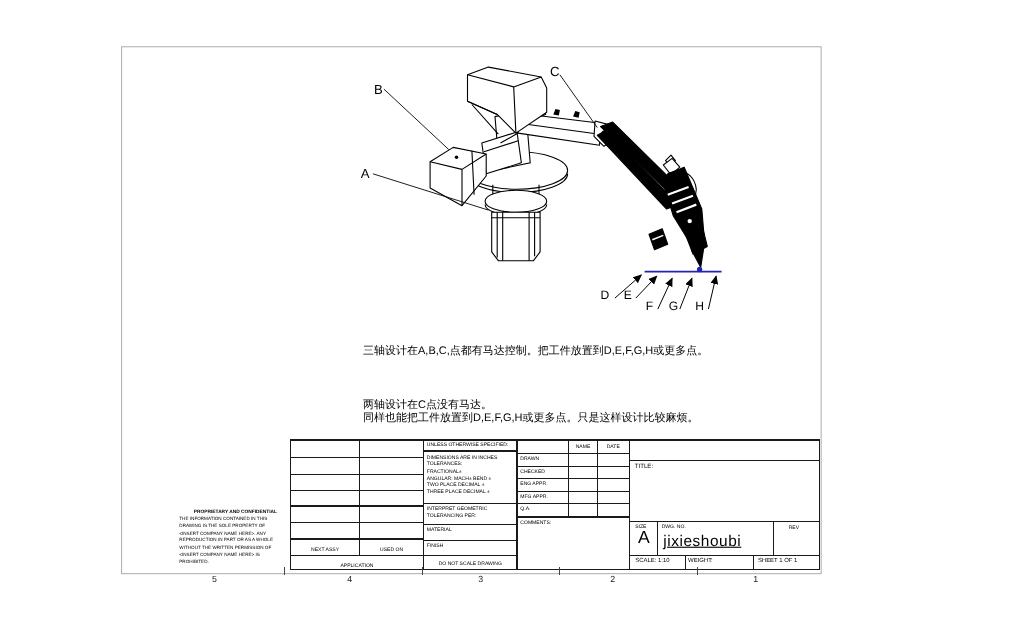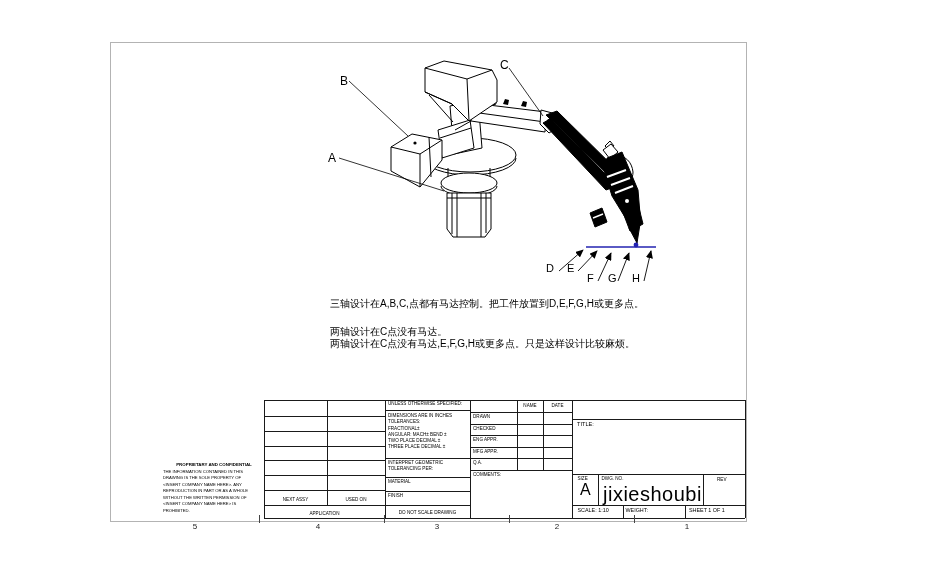--- a/index.html
+++ b/index.html
@@ -5,26 +5,26 @@
   html,body{margin:0;padding:0;background:#fff;}
   #screen{position:relative;width:925px;height:564px;background:#fff;overflow:hidden;
           font-family:"Liberation Sans",sans-serif;}
   .sheet-border{position:absolute;left:110px;top:42px;width:635px;height:478px;
                 border:1px solid #b3b3b3;}
   .t{position:absolute;color:#000;white-space:nowrap;font-family:"Liberation Sans",sans-serif;}
   .tiny{font-size:4.6px;line-height:6.3px;}
   .tiny2{font-size:4.6px;}
   .ctr{text-align:center;}
   .notes{position:absolute;left:330px;color:#000;font-size:10px;line-height:12.4px;
-         font-family:"Liberation Sans",sans-serif;white-space:nowrap;}
+         font-family:"Liberation Sans",sans-serif;white-space:nowrap;margin-top:16px;}
   .zone{position:absolute;top:522px;width:20px;text-align:center;font-size:8px;color:#222;}
   .prop{position:absolute;left:163px;top:462px;width:102px;color:#000;}
   .prop .hd{font-size:4.4px;font-weight:bold;text-align:center;line-height:6.5px;}
   .prop .bl{font-size:4.2px;line-height:6.55px;white-space:nowrap;}
-  .dwgno{font-size:20px;letter-spacing:.5px;color:#000;}
+  .dwgno{font-size:14px;letter-spacing:.5px;color:#000;text-decoration:underline;}
   .sizeA{font-size:16px;color:#000;}
   svg{position:absolute;left:0;top:0;}
 </style>
 </head>
 <body>
 
 <div id="screen">
 
   <div class="sheet-border"></div>
 
@@ -127,23 +127,23 @@
                M572,419 H745 M572,474 H745 M572,505 H745
                M264,400 V518 M327,400 V505 M385,400 V518 M470,400 V518 M517,400 V470 M543,400 V470 M572,400 V518 M745,400 V518
                M598,474 V505 M703,474 V505 M623,505 V518 M685,505 V518"></path>
       <path d="M259,515 V523 M384,515 V523 M509,515 V523 M634,515 V523" stroke="#444"></path>
     </g>
   </svg>
 
   <div class="notes" style="top:298px">
     <div>三轴设计在A,B,C,点都有马达控制。把工件放置到D,E,F,G,H或更多点。</div>
   </div>
-  <div class="notes" style="top:326px">
+  <div class="notes" style="top:347px">
     <div>两轴设计在C点没有马达。</div>
-    <div>两轴设计在C点没有马达,E,F,G,H或更多点。只是这样设计比较麻烦。</div>
+    <div>同样也能把工件放置到D,E,F,G,H或更多点。只是这样设计比较麻烦。</div>
   </div>
 
   <div class="t tiny2" style="left:388px;top:400.5px">UNLESS OTHERWISE SPECIFIED:</div>
   <div class="t tiny" style="left:388px;top:413px">
     <div>DIMENSIONS ARE IN INCHES</div>
     <div>TOLERANCES:</div>
     <div>FRACTIONAL±</div>
     <div>ANGULAR: MACH±  BEND ±</div>
     <div>TWO PLACE DECIMAL   ±</div>
     <div>THREE PLACE DECIMAL  ±</div>

